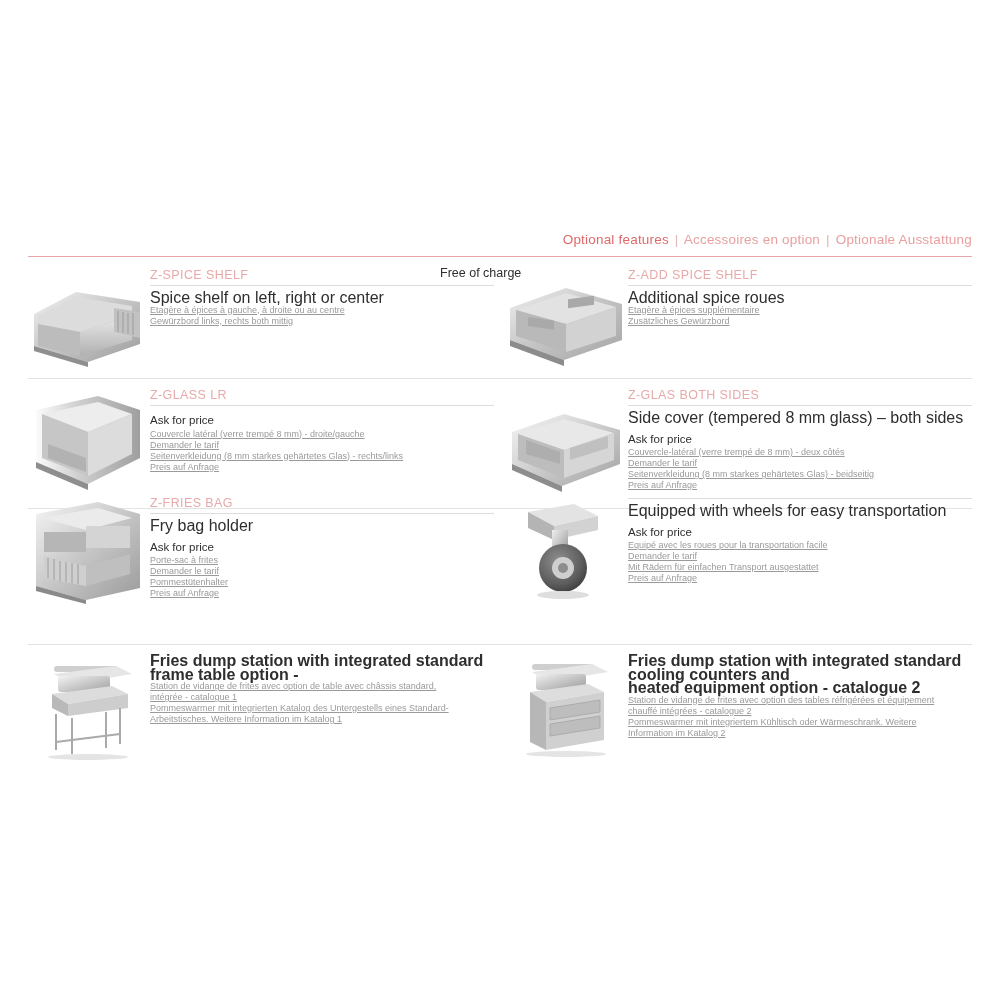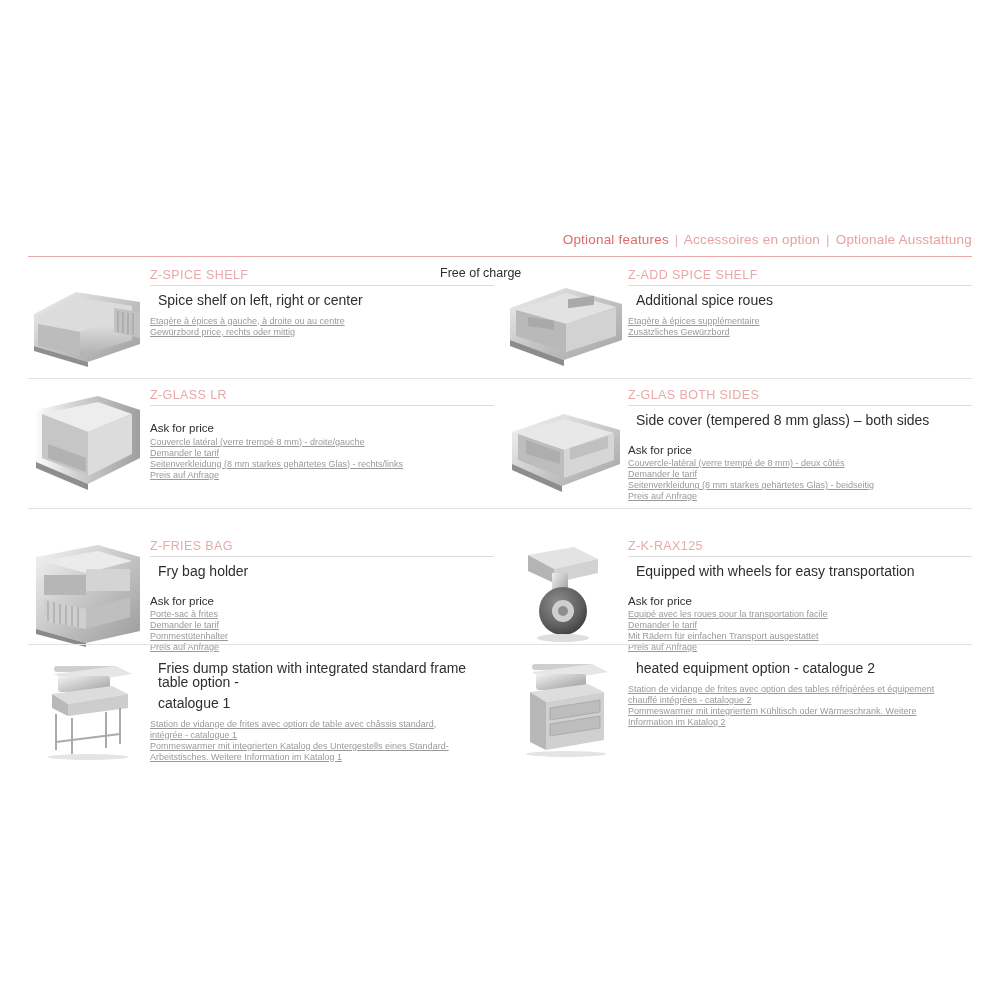--- a/index.html
+++ b/index.html
@@ -99,49 +99,49 @@
     line-height: 15px;
     margin: 0 0 1px 0;
     white-space: nowrap;
   }
   .code-rule {
     height: 1px;
     background: #dcdcdc;
     margin: 2px 0 5px 0;
   }
   .ttl {
-    font-size: 14px;
+    font-size: 16px;
     color: #2e2e2e;
     line-height: 13.5px;
-    margin: 8px;
+    margin: 0;
   }
   .price {
     font-size: 11.5px;
     color: #2e2e2e;
     line-height: 13.5px;
-    margin: 16px 0 1px 0;
+    margin: 8px 0 1px 0;
   }
   .sub {
     font-size: 9px;
     color: #9a9a9a;
     line-height: 11px;
     margin: 0;
     text-decoration: underline;
   }
   .free {
     position: absolute;
     left: 290px;
     top: -2px;
     font-size: 12.5px;
     color: #2e2e2e;
     white-space: nowrap;
   }
 
   
-  .row-big .ttl { line-height: 13.5px; }
+  .row-big .ttl { line-height: 13.5px; font-weight: bold; }
 </style>
 </head>
 <body>
 
 <div class="page">
 
   <div class="header">
     <span class="h-main">Optional features</span>
     <span class="sep">|</span>
     <span class="h-sub">Accessoires en option</span>
@@ -178,21 +178,21 @@
             <line x1="105" y1="45" x2="105" y2="67"></line>
           </g>
           <polygon points="6,78 60,94 60,99 6,83" fill="#8f8f8f"></polygon>
         </svg>
       </div>
       <div class="txt">
         <div class="code">Z-SPICE SHELF</div>
         <div class="code-rule"></div>
         <div class="ttl">Spice shelf on left, right or center</div>
         <div class="sub">Etagère à épices à gauche, à droite ou au centre</div>
-        <div class="sub">Gewürzbord price, rechts oder mittig</div>
+        <div class="sub">Gewürzbord links, rechts both mittig</div>
         <div class="free">Free of charge</div>
       </div>
     </div>
 
     <div class="col right">
       <div class="thumb">
         <svg width="118" height="104" viewBox="0 0 118 104">
           <defs>
             <linearGradient id="g2a" x1="0" y1="0" x2="1" y2="1">
               <stop offset="0%" stop-color="#efefef"></stop>
@@ -279,21 +279,21 @@
         <div class="sub">Couvercle-latéral (verre trempé de 8 mm) - deux côtés</div>
         <div class="sub">Demander le tarif</div>
         <div class="sub">Seitenverkleidung (8 mm starkes gehärtetes Glas) - beidseitig</div>
         <div class="sub">Preis auf Anfrage</div>
       </div>
     </div>
   </div>
 
   <div class="row-sep" style="top:508px;"></div>
 
-  <div class="row" style="top:539px;height:110px;">
+  <div class="row" style="top:496px;height:110px;">
 
     <div class="col left">
       <div class="thumb">
         <svg width="118" height="110" viewBox="0 0 118 110">
           <defs>
             <linearGradient id="g5a" x1="0" y1="0" x2="1" y2="1">
               <stop offset="0%" stop-color="#f4f4f4"></stop>
                 <stop offset="50%" stop-color="#c6c6c6"></stop>
                 <stop offset="100%" stop-color="#9b9b9b"></stop>
             </linearGradient>
@@ -346,21 +346,20 @@
           <polygon points="22,16 48,30 48,44 22,32" fill="#b4b4b4"></polygon>
           <polygon points="48,30 92,20 92,34 48,44" fill="#d2d2d2"></polygon>
           <rect x="46" y="34" width="16" height="26" fill="url(#g6a)"></rect>
           <circle cx="57" cy="72" r="24" fill="url(#g6b)"></circle>
           <circle cx="57" cy="72" r="11" fill="#cfcfcf"></circle>
           <circle cx="57" cy="72" r="5" fill="#8e8e8e"></circle>
           <ellipse cx="57" cy="99" rx="26" ry="4" fill="#dedede"></ellipse>
         </svg>
       </div>
       <div class="txt">
-        <div class="code">Z-K-RAX125</div>
         <div class="code-rule"></div>
         <div class="ttl">Equipped with wheels for easy transportation</div>
         <div class="price">Ask for price</div>
         <div class="sub">Equipé avec les roues pour la transportation facile</div>
         <div class="sub">Demander le tarif</div>
         <div class="sub">Mit Rädern für einfachen Transport ausgestattet</div>
         <div class="sub">Preis auf Anfrage</div>
       </div>
     </div>
   </div>
@@ -391,21 +390,20 @@
             <line x1="92" y1="54" x2="92" y2="90"></line>
             <line x1="78" y1="58" x2="78" y2="94"></line>
             <line x1="28" y1="88" x2="92" y2="80"></line>
             <line x1="44" y1="96" x2="44" y2="100"></line>
           </g>
           <ellipse cx="60" cy="103" rx="40" ry="3" fill="#e4e4e4"></ellipse>
         </svg>
       </div>
       <div class="txt">
         <div class="ttl">Fries dump station with integrated standard frame table option -</div>
-        <div class="ttl">catalogue 1</div>
         <div class="sub">Station de vidange de frites avec option de table avec châssis standard,</div>
         <div class="sub">intégrée - catalogue 1</div>
         <div class="sub">Pommeswarmer mit integrierten Katalog des Untergestells eines Standard-</div>
         <div class="sub">Arbeitstisches. Weitere Information im Katalog 1</div>
       </div>
     </div>
 
     <div class="col right">
       <div class="thumb">
         <svg width="118" height="110" viewBox="0 0 118 110">
@@ -423,20 +421,21 @@
           <polygon points="24,38 40,48 40,96 24,88" fill="#b7b7b7"></polygon>
           <polygon points="40,48 98,38 98,86 40,96" fill="#d0d0d0"></polygon>
           <g fill="#bdbdbd" stroke="#a5a5a5" stroke-width="0.8">
             <polygon points="44,54 94,46 94,58 44,66"></polygon>
             <polygon points="44,70 94,62 94,74 44,82"></polygon>
           </g>
           <ellipse cx="60" cy="100" rx="40" ry="3" fill="#e4e4e4"></ellipse>
         </svg>
       </div>
       <div class="txt">
+        <div class="ttl">Fries dump station with integrated standard cooling counters and</div>
         <div class="ttl">heated equipment option - catalogue 2</div>
         <div class="sub">Station de vidange de frites avec option des tables réfrigérées et équipement</div>
         <div class="sub">chauffé intégrées - catalogue 2</div>
         <div class="sub">Pommeswarmer mit integriertem Kühltisch oder Wärmeschrank. Weitere</div>
         <div class="sub">Information im Katalog 2</div>
       </div>
     </div>
   </div>
 
 </div>

